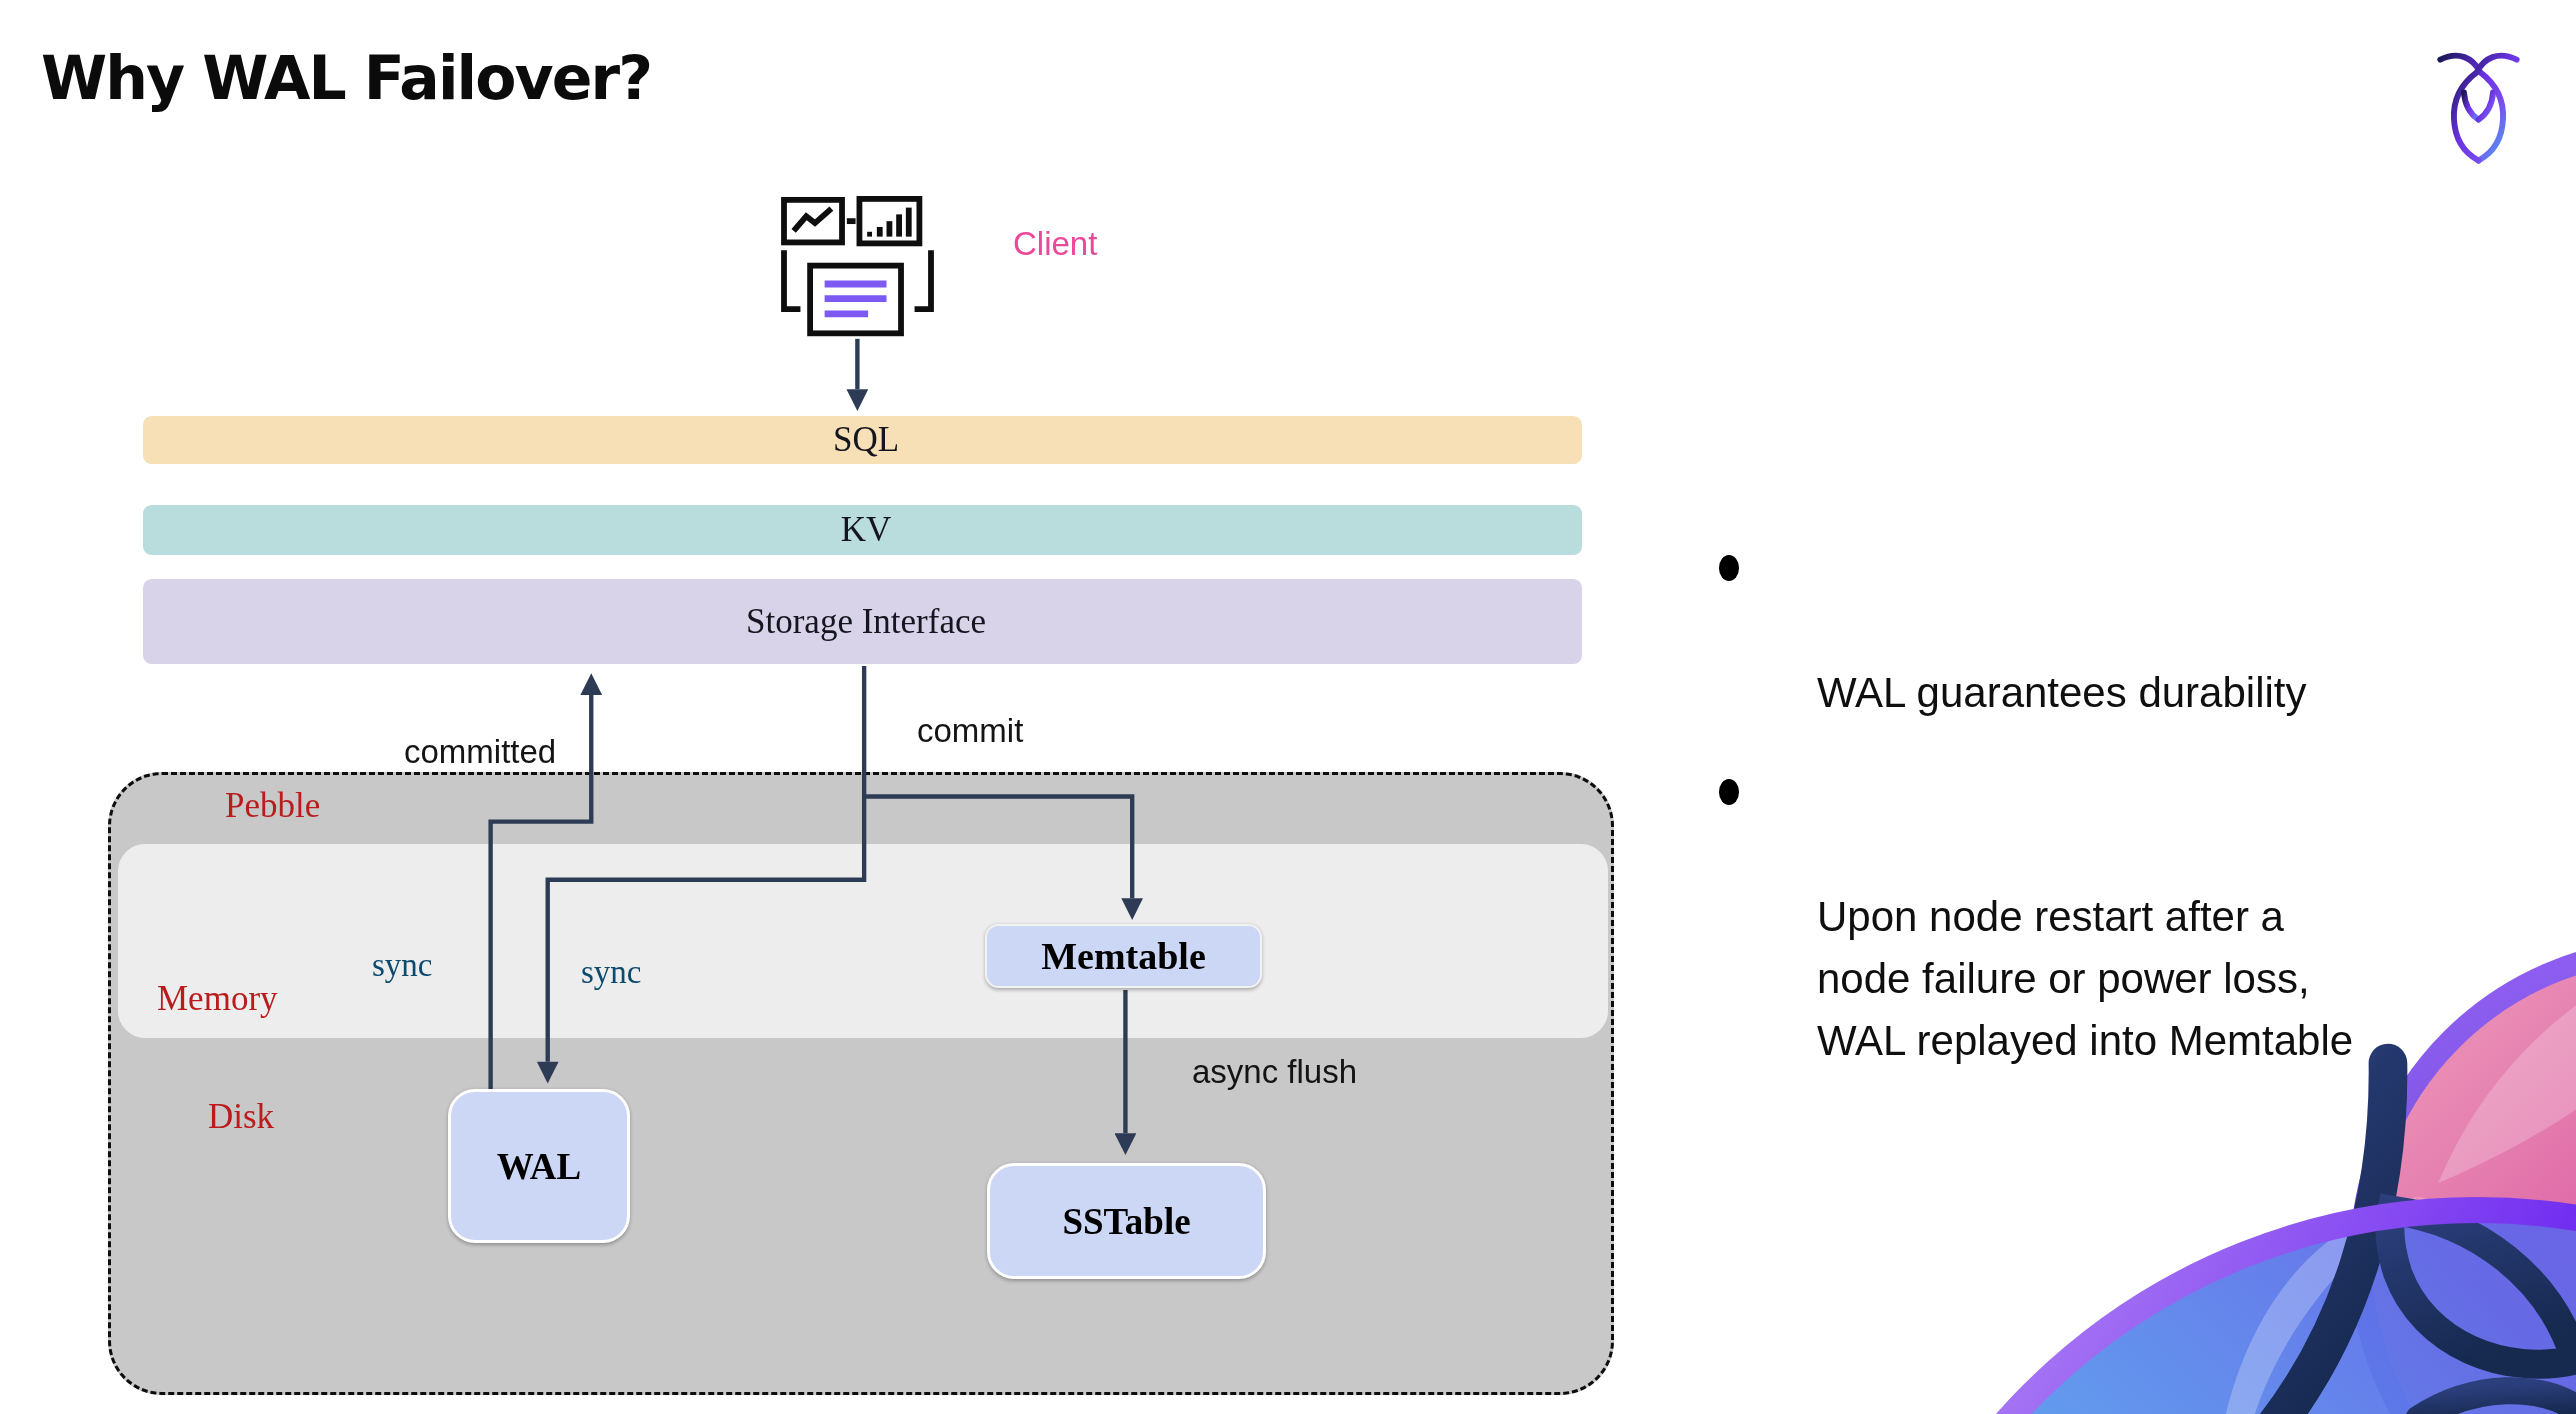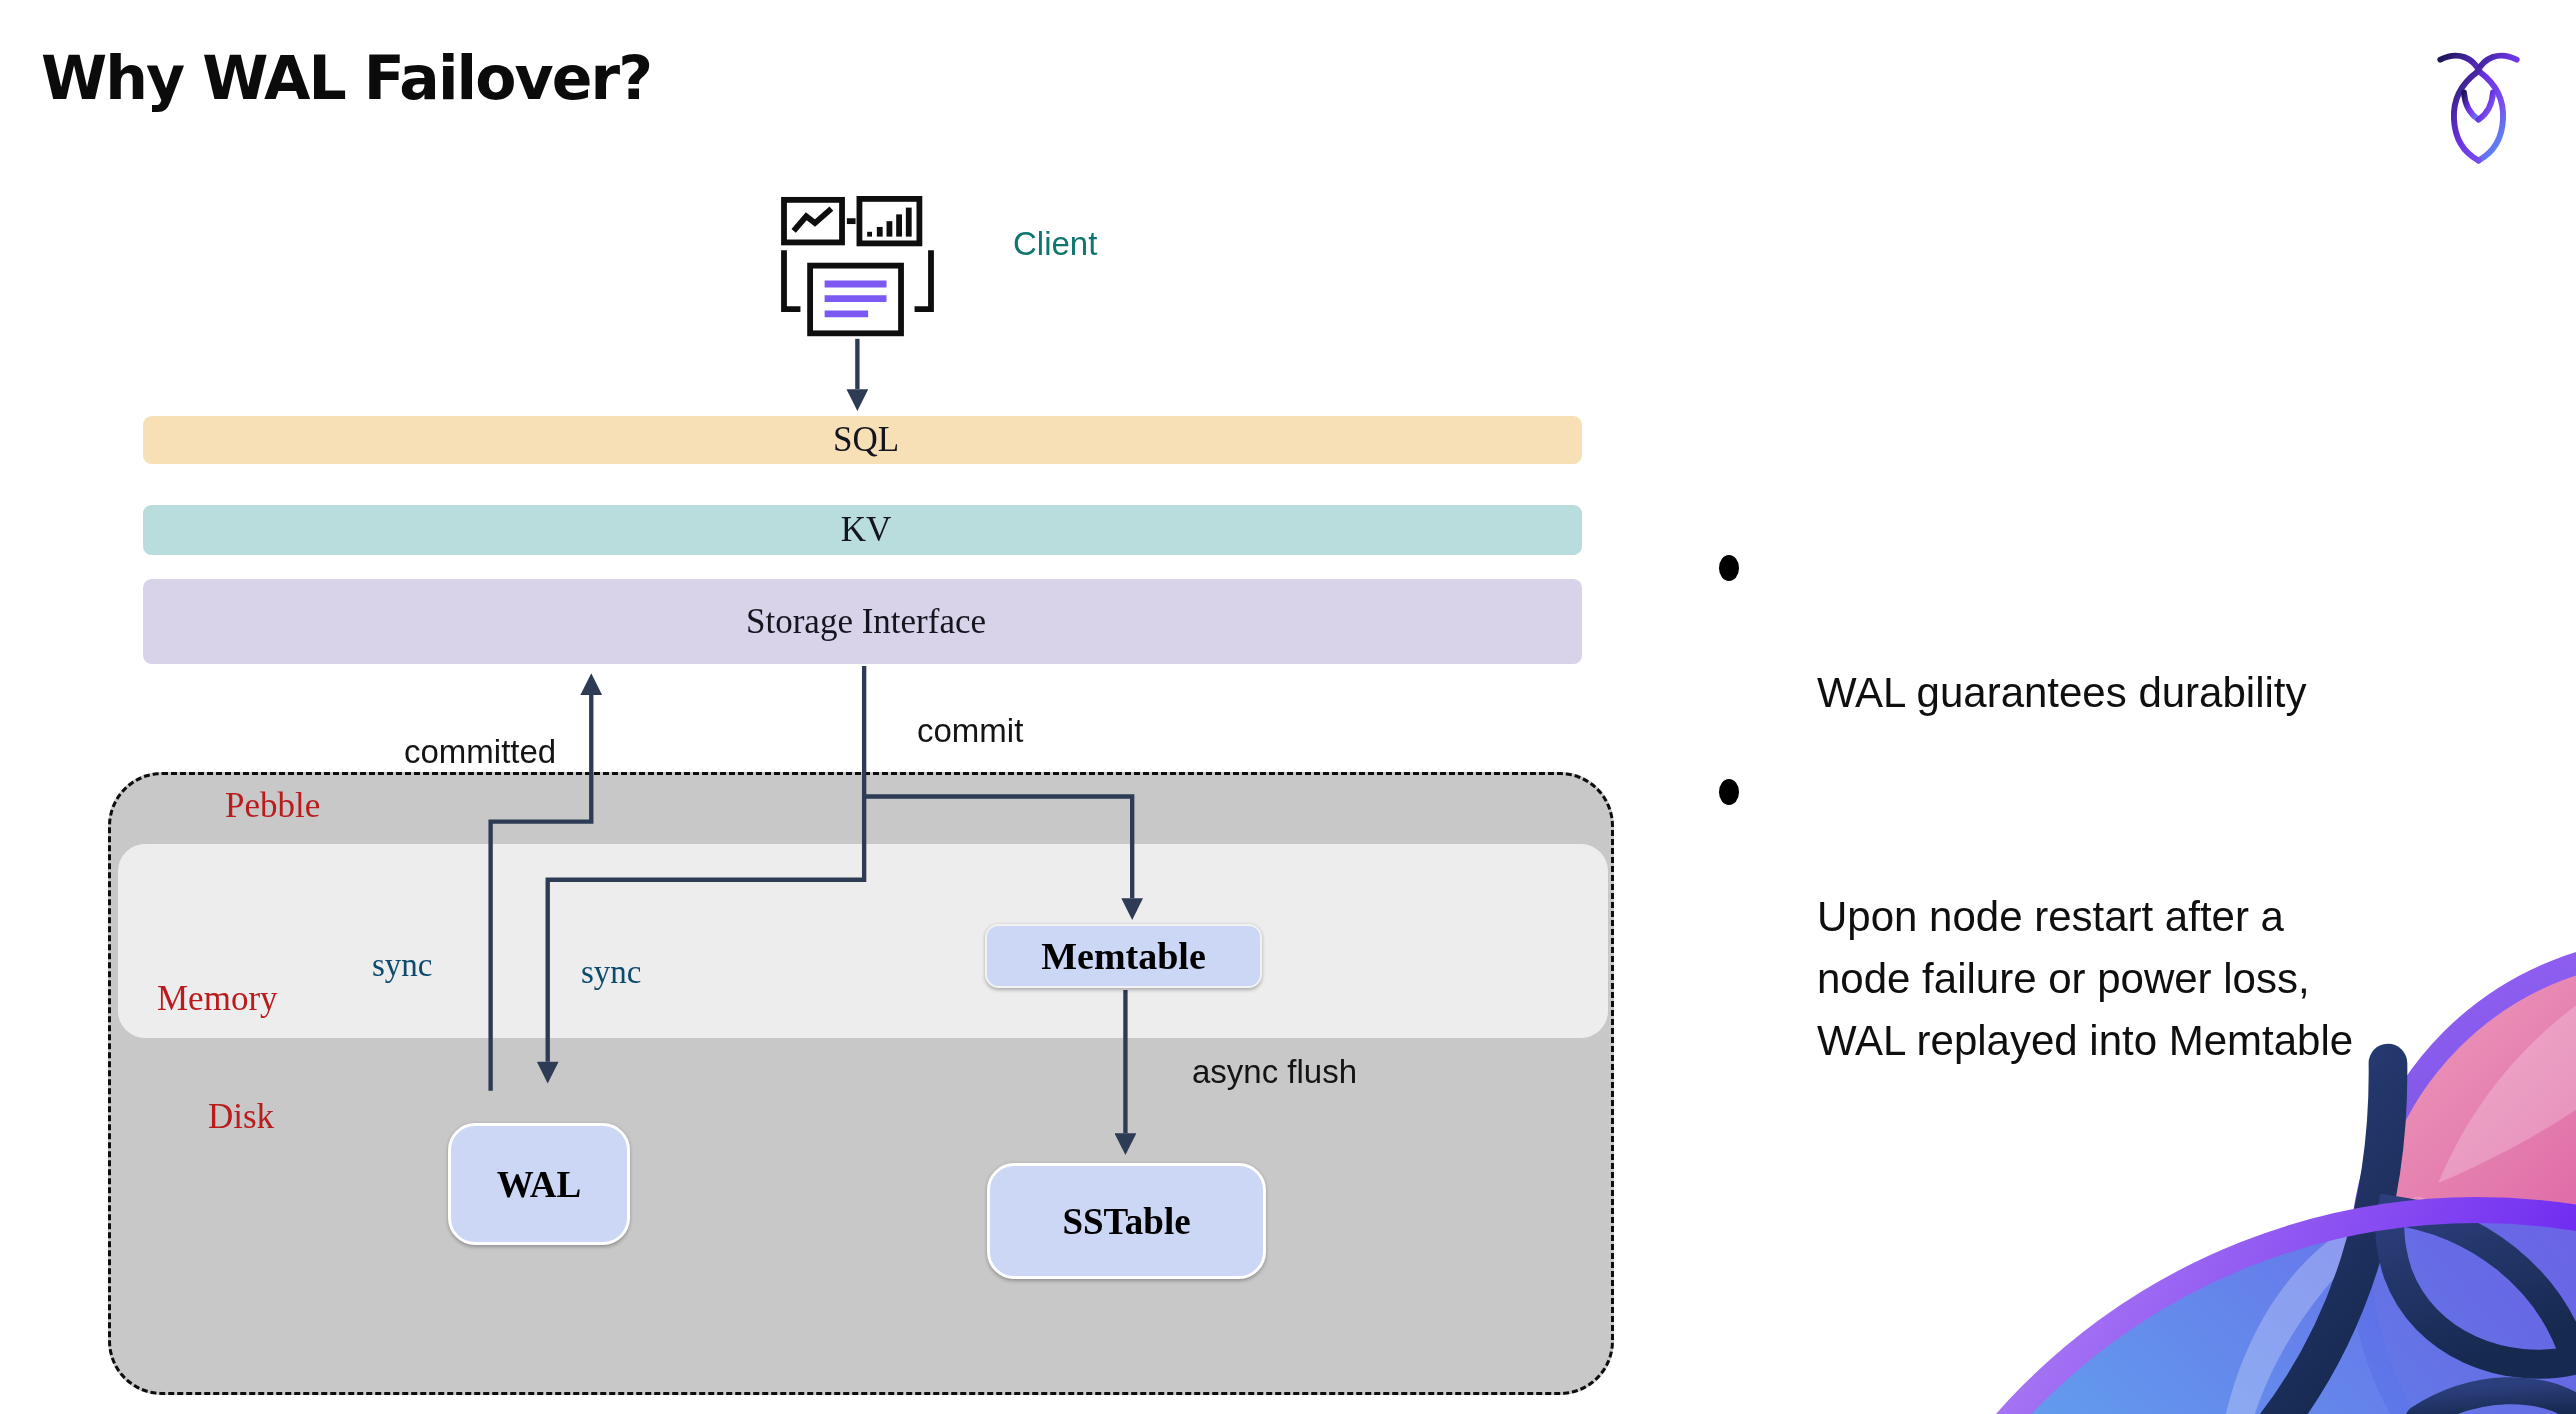--- a/index.html
+++ b/index.html
@@ -36,34 +36,34 @@
   #pebble-label{left:225px;top:786px;}
   #memory-label{left:157px;top:979px;}
   #disk-label{left:208px;top:1097px;}
   
   .dbox{
     background:var(--box_fill);border:3.9px solid #ffffff;box-sizing:border-box;
     display:flex;align-items:center;justify-content:center;
     font-family:"Liberation Serif",serif;font-weight:700;color:#000000;
     box-shadow:0 1.9px 3.9px rgba(0,0,0,0.28);
   }
-  #box-wal{left:448px;top:1089px;width:182px;height:122px;border-radius:27px;font-size:37px;margin-top:34px;}
+  #box-wal{left:448px;top:1089px;width:182px;height:154px;border-radius:27px;font-size:37px;}
   #box-memtable{left:985px;top:924px;width:277px;height:64px;border-radius:13.5px;font-size:38px;border-width:2.9px;border-color:#f2f2f2;}
   #box-sstable{left:987px;top:1163px;width:279px;height:116px;border-radius:27px;font-size:37px;}
   
   .edge-label-sans{font-family:"Liberation Sans",sans-serif;font-size:33px;color:#141414;}
   .edge-label-serif{font-family:"Liberation Serif",serif;font-size:33px;color:#0c4a6e;}
   #lbl-committed{left:404px;top:733px;}
   #lbl-commit{left:917px;top:712px;}
   #lbl-sync-left{left:372px;top:947px;}
   #lbl-sync-right{left:581px;top:954px;}
   #lbl-async-flush{left:1192px;top:1053px;}
   
   #client-icon{left:780px;top:196px;}
-  #client-label{left:1013px;top:225px;font-size:33px;color:#0f766e;}
+  #client-label{left:1013px;top:225px;font-size:33px;color:#ec4899;}
   
   #connectors{left:0;top:0;pointer-events:none;}
   .conn{stroke:var(--arrow);stroke-width:4.5px;fill:none;}
   .arrowhead{fill:var(--arrow);}
   
   #bullets{left:1719px;top:538px;width:890px;}
   .bullet{position:relative;padding-left:98px;font-size:42px;line-height:62px;color:#0f0f0f;white-space:pre-line;}
   .bullet + .bullet{margin-top:38px;}
   .bullet .dot{
     position:absolute;left:0;top:17.4px;width:20.3px;height:26px;border-radius:50%;background:#000;

